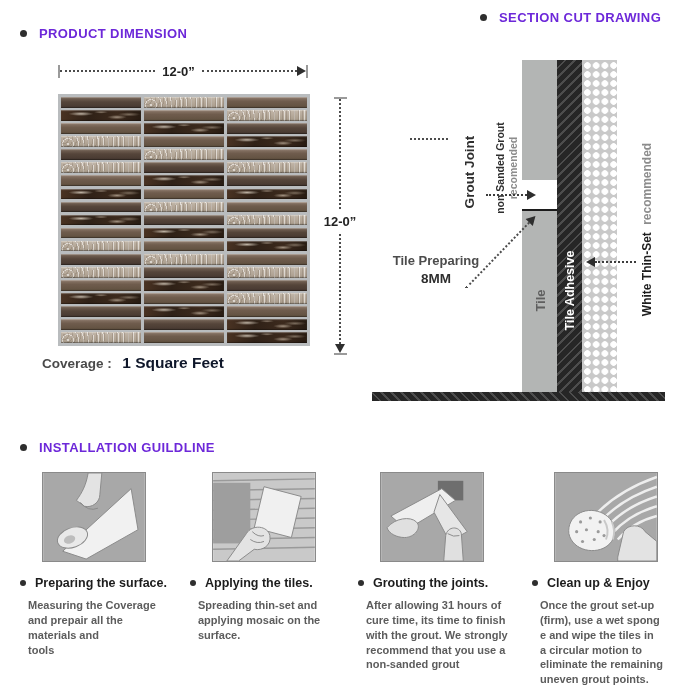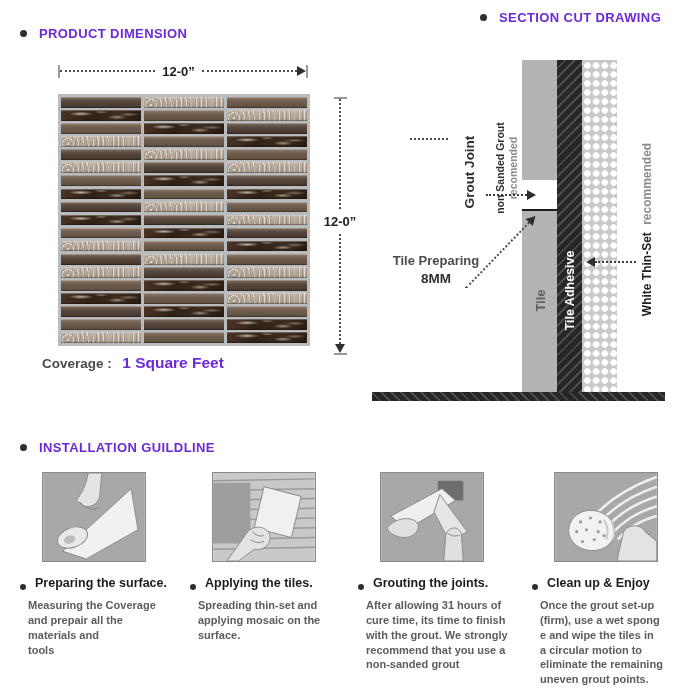--- a/index.html
+++ b/index.html
@@ -40,21 +40,21 @@
     radial-gradient(ellipse 10px 2px at 50% 20%, rgba(220,205,185,.5), transparent 70%),
     radial-gradient(ellipse 16px 3px at 85% 40%, rgba(210,195,175,.45), transparent 70%),
     linear-gradient(95deg,#4a3323,#2f2117 35%,#3c2a1d 70%,#271b12); }
   .mat-s { background:
     repeating-radial-gradient(circle at 3px 3px, rgba(120,105,90,.3) 0 1px, transparent 1px 4px),
     repeating-radial-gradient(circle at 7px 8px, rgba(255,255,255,.55) 0 1px, transparent 1px 5px),
     linear-gradient(180deg,#c2b6a8,#a89b8b); }
 
   .coverage { position:absolute; left:42px; top:354px; white-space:nowrap; }
   .coverage .lbl { font-size:13.5px; font-weight:bold; color:#4a4a4a; }
-  .coverage .val { font-size:15.5px; font-weight:bold; color:#6d28d9; margin-left:6px; }
+  .coverage .val { font-size:15.5px; font-weight:bold; color:#0f172a; margin-left:6px; }
 
   
   .layer { position:absolute; top:60px; height:332px; }
   .tile-bar { left:522px; width:35px; background:#b3b5b4; }
   .grout-gap { position:absolute; left:522px; top:180px; width:35px; height:31px; background:#fff; }
   .grout-edge { position:absolute; left:522px; top:209px; width:35px; height:2px; background:#1c1c1c; }
   .adhesive-bar { left:557px; width:25px;
     background:repeating-linear-gradient(135deg,#262626 0 5px,#4d4d4d 5px 7px); }
   .thinset-bar { left:582px; width:35px; background-color:#c9c9c9;
     background-image:radial-gradient(circle,#ffffff 3px, rgba(255,255,255,0) 3.6px);
@@ -87,21 +87,21 @@
   .thinset-arrow { left:586px; top:256px; width:50px; height:12px; }
   .thinset-arrow .dotline-h { border-color:#3c3c3c; }
   .diag-arrow { left:466px; top:282px; width:100px; height:12px;
     transform:rotate(-46deg); transform-origin:0 50%; }
   .dash-seg { position:absolute; left:410px; top:138px; width:38px; border-top:2.5px dotted #4c4c4c; }
 
   
   .steps { position:absolute; left:0; top:472px; width:700px; }
   .step-col { position:absolute; top:0; width:170px; }
   .step-img { width:104px; height:90px; margin-left:22px; border:1.5px solid #8a8a8a; display:block; }
-  .step-title { display:flex; align-items:flex-end; gap:9px; margin-top:14px;
+  .step-title { display:flex; align-items:flex-start; gap:9px; margin-top:14px;
     font-size:12.5px; font-weight:bold; color:#1c1c1c; }
   .step-title .bullet { margin-top:4px; width:6px; height:6px; }
   .step-desc { margin:8px 0 0 8px; font-size:11px; font-weight:bold; color:#5c5c5c;
     line-height:1.35; white-space:pre-line; }
 </style>
 </head>
 <body>
 
 <div class="canvas">
 

